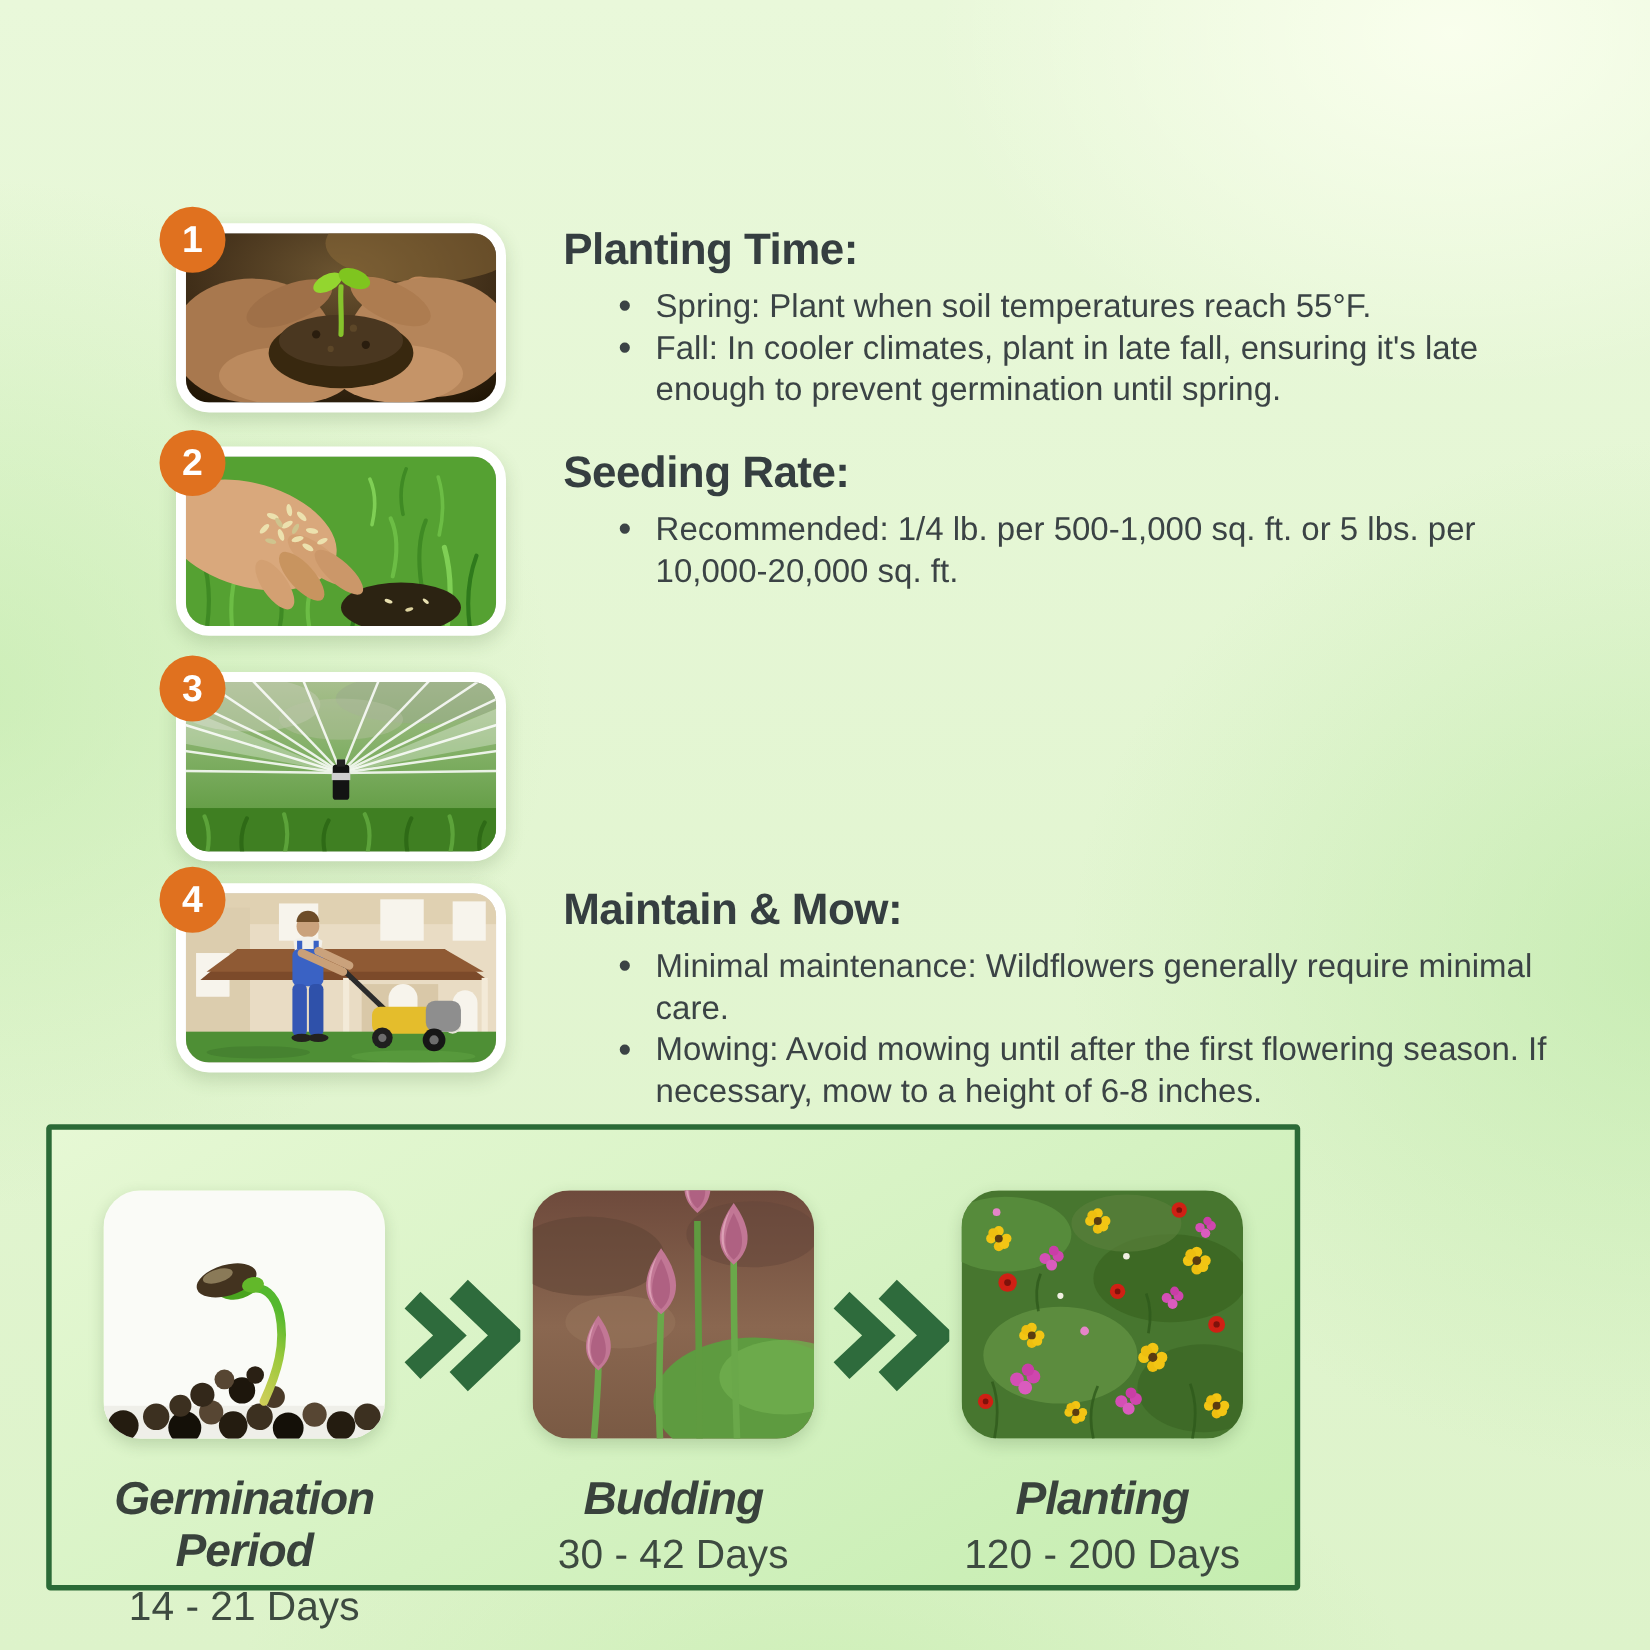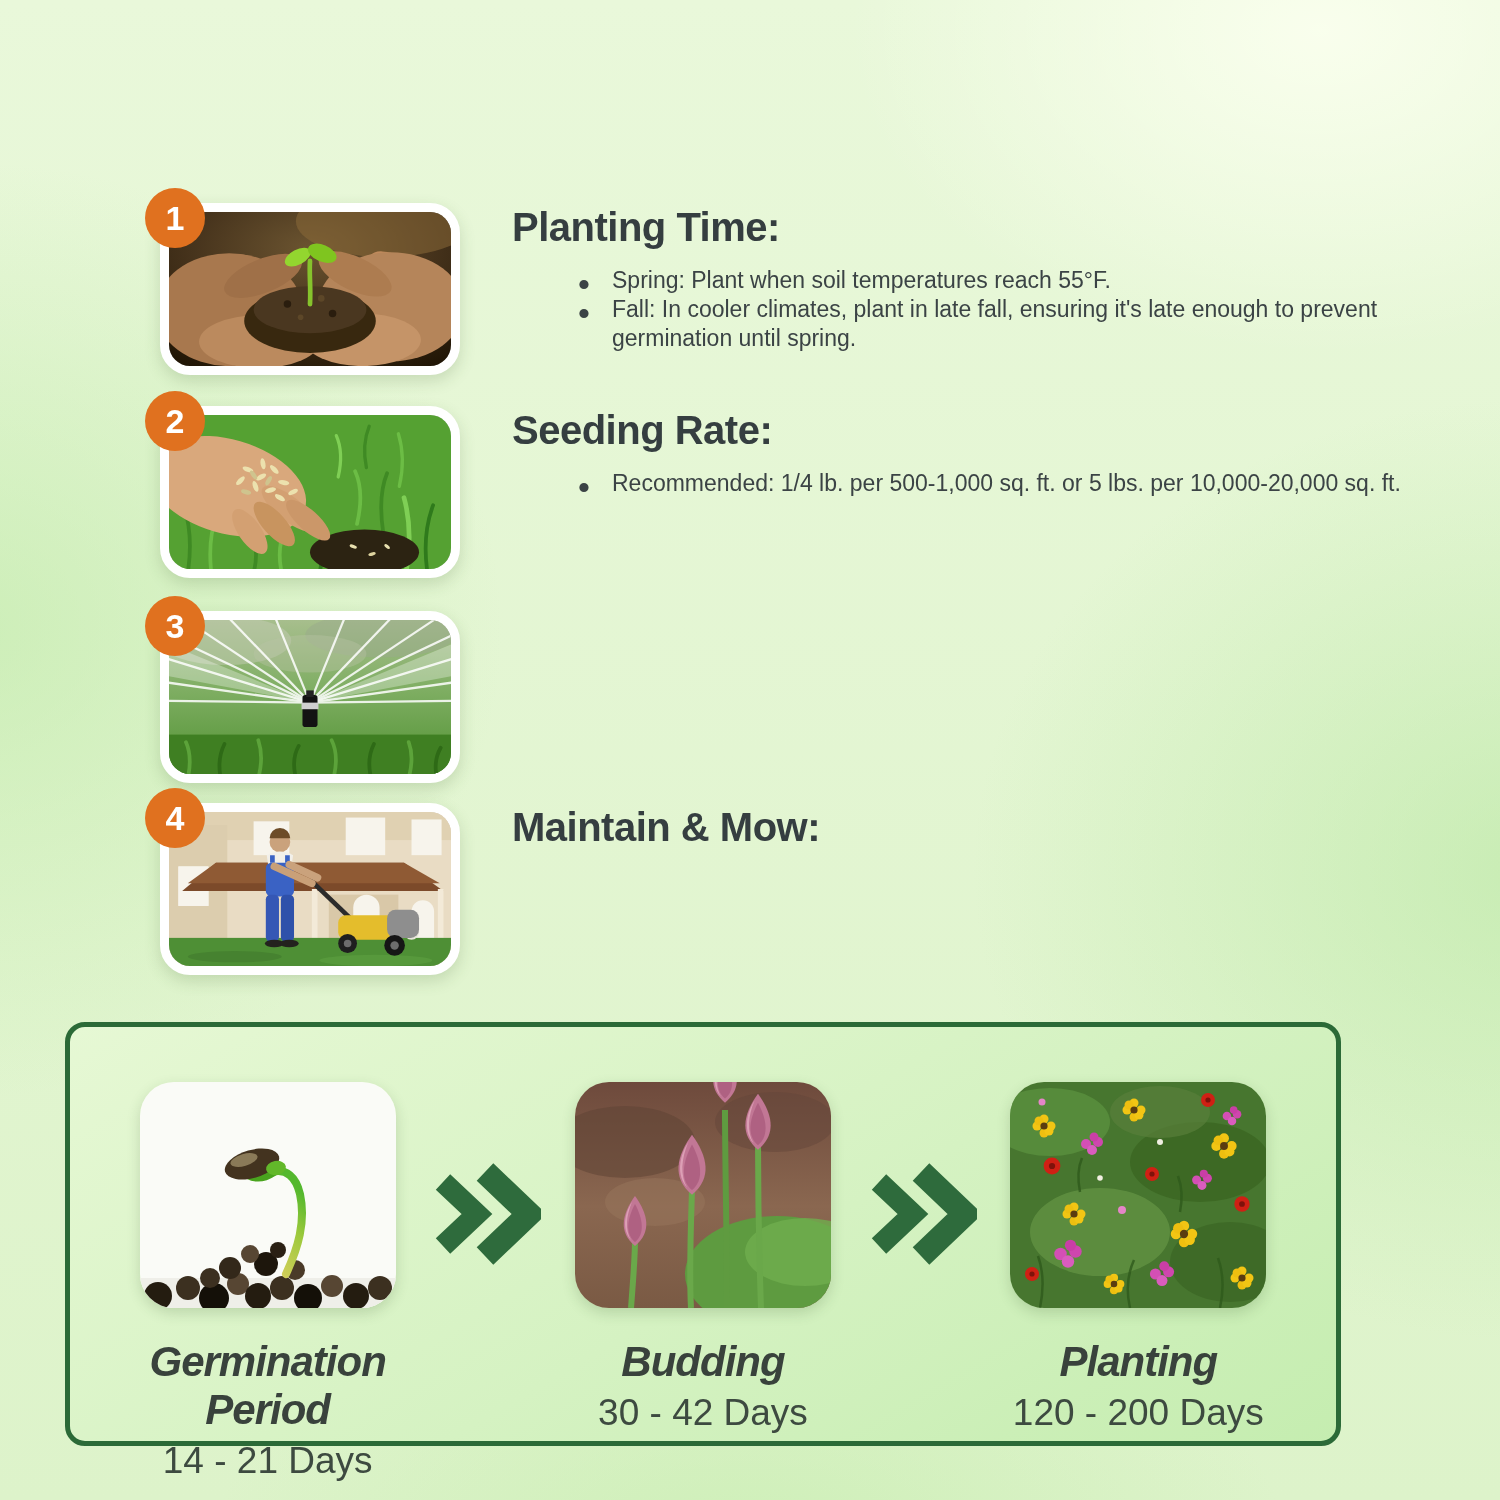--- a/index.html
+++ b/index.html
@@ -26,28 +26,27 @@
     overflow:hidden;background:#cccccc;box-shadow:0 6px 16px rgba(55,90,40,0.18);
   }
   .frame svg{display:block;width:100%;height:100%;}
   .badge{
     position:absolute;top:-15px;left:-15px;width:60px;height:60px;border-radius:50%;
     background:#e0711f;color:#ffffff;font-weight:bold;font-size:34px;
     display:flex;align-items:center;justify-content:center;z-index:3;
   }
   .stext{flex:1;max-width:935px;padding-top:2px;}
   .shead{margin:0 0 10px 0;font-size:40px;font-weight:bold;color:#353e40;letter-spacing:-0.5px;}
-  .sbullets{list-style:none;margin:16px;padding:0;font-size:23px;color:#3b4345;line-height:1.27;}
+  .sbullets{list-style:none;margin:0;padding:0;font-size:30px;color:#3b4345;line-height:1.27;}
   .sbullets li{position:relative;padding-left:84px;}
   .sbullets li::before{content:"•";position:absolute;left:50px;top:-3px;font-size:34px;color:#3b4345;}
   .timeline{
-    position:absolute;left:42px;top:1022px;width:1276px;height:424px;box-sizing:border-box;
-    border:5px solid #2b6a37;border-radius:20px;
+    position:absolute;left:42px;top:1022px;width:1140px;height:424px;box-sizing:border-box;
+    border:5px solid #2b6a37;border-radius:4px;
     background:linear-gradient(150deg,#e6f8d4 0%,#d5f2c2 55%,#c5edb0 100%);
-    margin-left:23px;
   }
   .trow{display:flex;align-items:flex-start;justify-content:center;padding:55px 36px 0 36px;}
   .stage{flex:1;display:flex;flex-direction:column;align-items:center;text-align:center;}
   .simg{width:256px;height:226px;border-radius:34px;overflow:hidden;box-shadow:0 5px 14px rgba(40,70,30,0.18);}
   .simg svg{display:block;width:100%;height:100%;}
   .slabel{margin-top:30px;font-size:42px;font-weight:bold;font-style:italic;color:#39423c;letter-spacing:-1px;}
   .sdur{margin-top:6px;font-size:37px;color:#3d4a40;}
   .chev{flex:0 0 112px;display:flex;justify-content:center;margin-top:68px;}
 </style>
 </head>
@@ -257,20 +256,24 @@
             <path d="M128,60 L158,74" stroke="#caa27c" stroke-width="8" stroke-linecap="round"></path>
             <rect x="103" y="92" width="14" height="50" rx="5" fill="#3557b5"></rect>
             <rect x="119" y="92" width="14" height="50" rx="5" fill="#2f51aa"></rect>
             <ellipse cx="112" cy="144" rx="10" ry="4" fill="#23221e"></ellipse>
             <ellipse cx="128" cy="144" rx="10" ry="4" fill="#23221e"></ellipse>
           </svg>
         </div>
       </div>
       <div class="stext">
         <h2 class="shead">Maintain &amp; Mow:</h2>
+        <ul class="sbullets">
+          <li>Minimal maintenance: Wildflowers generally require minimal care.</li>
+          <li>Mowing: Avoid mowing until after the first flowering season. If necessary, mow to a height of 6-8 inches.</li>
+        </ul>
       </div>
     </div>
   </div>
 
   <div class="timeline">
     <div class="trow">
 
       <div class="stage">
         <div class="simg">
           <svg viewBox="0 0 256 226" preserveAspectRatio="xMidYMid slice">

